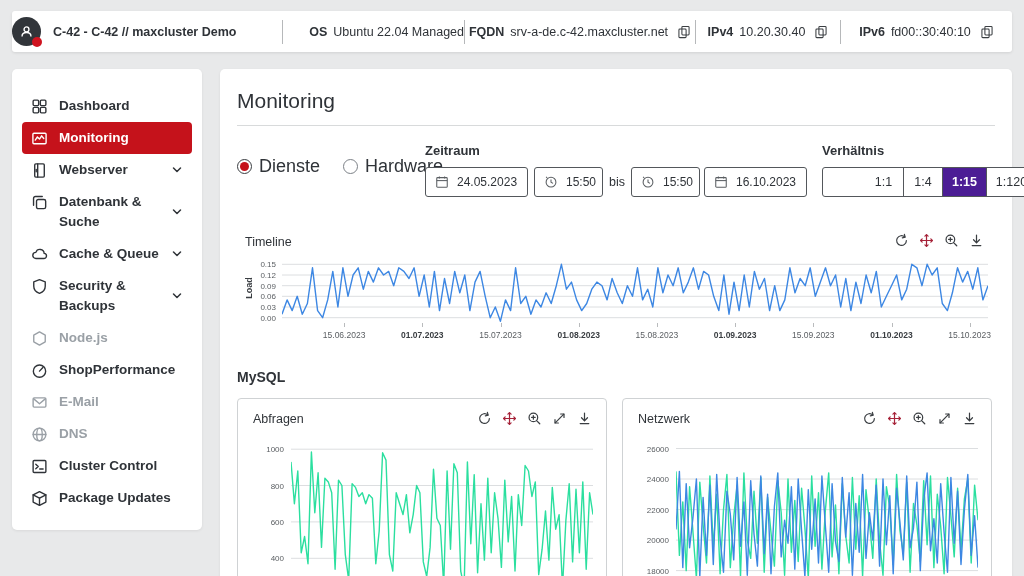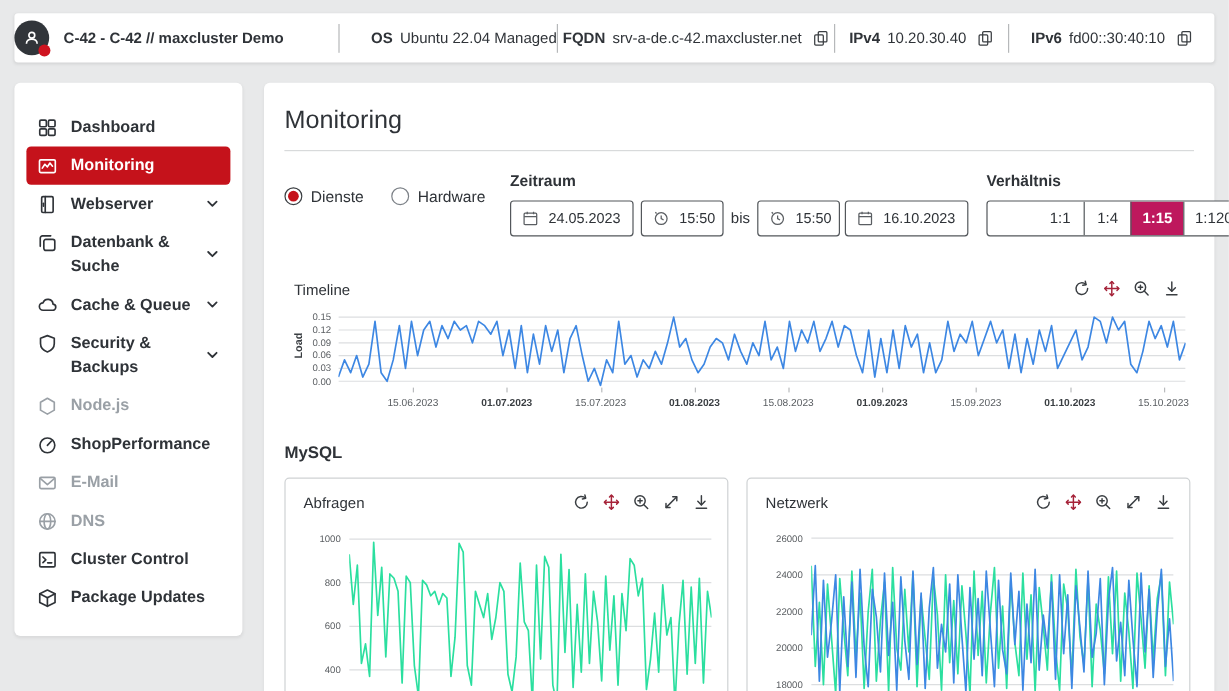--- a/index.html
+++ b/index.html
@@ -25,39 +25,39 @@
   .side-item .lbl{flex:0 1 auto;}
   .side-item .chev{align-self:center;margin-left:auto;flex:none;width:12px;height:12px;}
   .side-item.active{background:#c5121b;color:#fff;}
   .side-item.muted{color:#9aa0a6;}
   
   .main{position:absolute;left:220px;top:69px;width:792px;height:600px;background:#fff;border-radius:5px 5px 0 0;box-shadow:0 1px 3px rgba(0,0,0,.07);}
   .title{position:absolute;left:17px;top:20px;font-size:21px;font-weight:400;}
   .divider{position:absolute;left:17px;right:17px;top:56px;border-top:1px solid #d8dadb;}
   .flabel{font-size:13px;font-weight:700;}
   .grp-bereich{position:absolute;left:17px;top:74px;}
-  .radios{display:flex;gap:23px;margin-top:13px;font-size:13px;align-items:center;}
+  .radios{display:flex;gap:23px;margin-top:13px;font-size:18px;align-items:center;}
   .radio{display:flex;align-items:center;gap:7px;}
   .rdot{width:15px;height:15px;border-radius:50%;border:1.5px solid #7c8187;box-sizing:border-box;position:relative;flex:none;}
   .radio.sel .rdot{border-color:#3a3e42;}
   .radio.sel .rdot::after{content:"";position:absolute;inset:2px;border-radius:50%;background:#c5121b;}
   .grp-zeitraum{position:absolute;left:205px;top:74px;}
   .zrow{display:flex;align-items:center;margin-top:9px;}
   .inp{height:30px;border:1px solid #53575b;border-radius:3px;display:flex;align-items:center;gap:8px;padding:0 9px;font-size:12px;box-sizing:border-box;background:#fff;flex:none;}
   .inp .fic{width:14px;height:14px;flex:none;color:#5a5e62;}
   .inp.date{width:103px;}
   .inp.time{width:69px;}
   .bis{margin:0 6px;font-size:12.5px;}
   .gap1{width:6px;flex:none;}
   .gap2{width:4px;flex:none;}
   .grp-verh{position:absolute;left:602px;top:74px;}
   .seg{display:flex;margin-top:9px;border:1px solid #53575b;border-radius:3px;overflow:hidden;height:30px;box-sizing:border-box;background:#fff;padding-left:41px;}
   .seg .sbtn{display:flex;align-items:center;justify-content:center;font-size:12.5px;color:#2f3338;border-left:1px solid #53575b;box-sizing:border-box;}
   .seg .sbtn:first-child{border-left:none;}
-  .seg .sbtn.on{background:#be185d;color:#fff;font-weight:700;}
+  .seg .sbtn.on{background:#4c1d95;color:#fff;font-weight:700;}
   
   .tl-label{position:absolute;left:25px;top:166px;font-size:12.5px;}
   .tools{display:flex;gap:10px;align-items:center;}
   .tools .tic{width:15px;height:15px;}
   .tools .tic svg{width:15px;height:15px;}
   .tl-tools{position:absolute;right:28px;top:164px;}
   .tl-plot{position:absolute;left:62px;top:191px;width:706px;height:62px;}
   .tl-ylab{position:absolute;left:0;top:191px;width:56px;height:62px;}
   .ylab{position:absolute;right:0;transform:translateY(-50%);font-size:8px;color:#5a5e62;}
   .load-lbl{position:absolute;left:14px;top:214px;width:30px;text-align:center;transform:rotate(-90deg);font-size:9px;font-weight:700;color:#3a3e42;}

